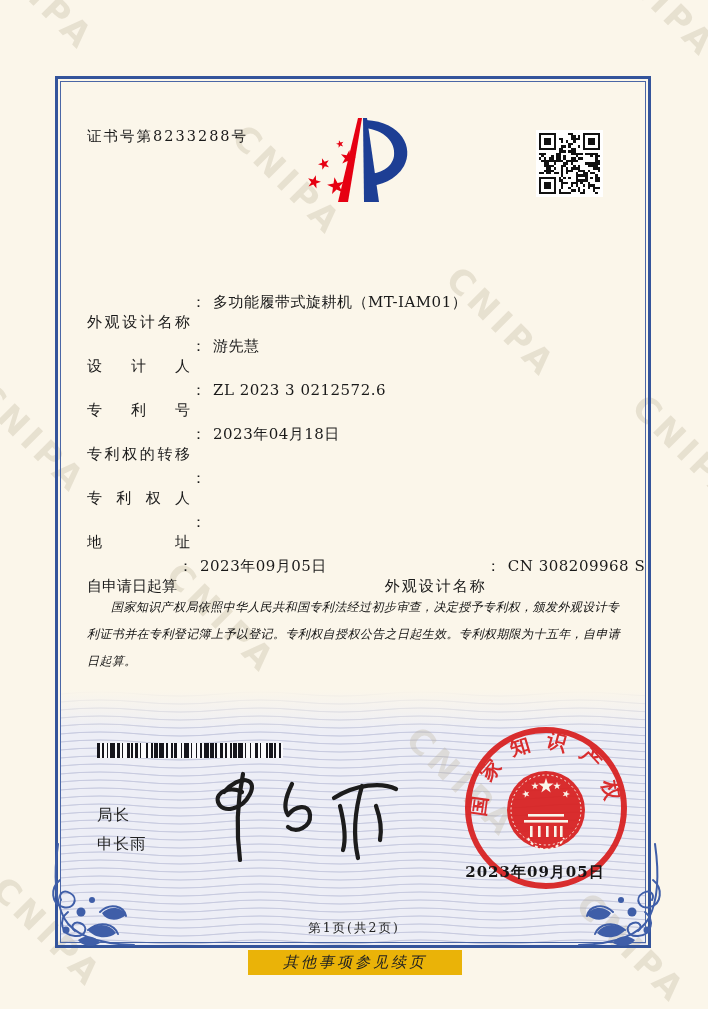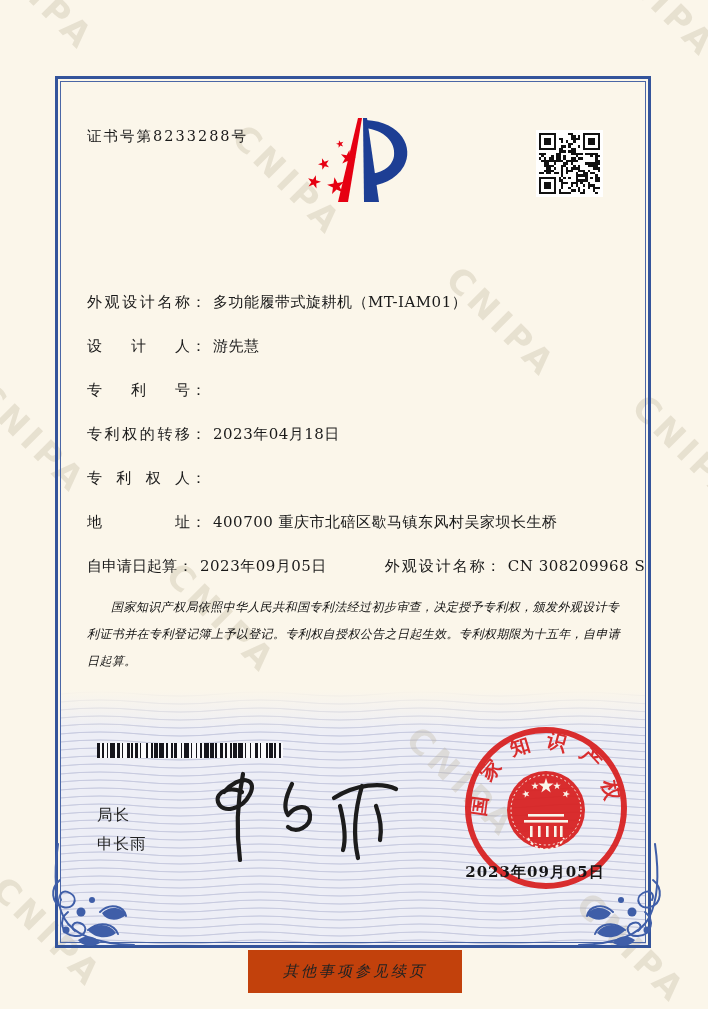--- a/index.html
+++ b/index.html
@@ -57,21 +57,21 @@
   .title {
     position:absolute; left:0; top:209px; width:100%;
     text-align:center; font-size:30px; font-weight:bold;
     letter-spacing:12px; text-indent:12px; color:#111;
   }
 
   .fields { position:absolute; left:87px; top:293px; width:545px; list-style:none; }
   .frow { height:44px; font-size:15px; display:flex; align-items:flex-start; white-space:nowrap; }
   .flabel {
     display:inline-block; width:103px;
-    text-align:justify; text-align-last:justify;
+    text-align:justify; text-align-last:justify;margin-top:20px;
   }
   .fcolon { display:inline-block; margin:0 7px 0 1px; }
   .fvalue { letter-spacing:0.5px; }
   .fpair2 { margin-left:58px; display:inline-flex; }
   .fpair2 .flabel { width:100px; }
 
   .body-text {
     position:absolute; left:87px; top:594px; width:537px;
     font-size:12px; font-style:italic; line-height:27px;
     letter-spacing:0.4px; color:#111;
@@ -95,22 +95,22 @@
   .seal-date {
     position:absolute; left:0; top:139px; width:170px; text-align:center;
     font-size:15px; font-weight:bold; color:#151515; letter-spacing:1px;
   }
 
   .page-no {
     position:absolute; left:0; top:920px; width:100%;
     text-align:center; font-size:12.5px; letter-spacing:2px; color:#222;
   }
   .cont-strip {
-    position:absolute; left:248px; top:950px; width:214px; height:43px;
-    background:#c2410c; z-index:6;
+    position:absolute; left:248px; top:950px; width:214px; height:25px;
+    background:#eab308; z-index:6;
     display:flex; align-items:center; justify-content:center;
   }
   .cont-strip span {
     font-size:15px; font-style:italic; letter-spacing:3px; color:#222;
   }
 </style>
 </head>
 <body>
 
 <div class="page">
@@ -436,34 +436,34 @@
           <span class="fvalue">多功能履带式旋耕机（MT-IAM01）</span>
       </li>
       <li class="frow">
         <span class="flabel">设计人</span>
           <span class="fcolon">：</span>
           <span class="fvalue">游先慧</span>
       </li>
       <li class="frow">
         <span class="flabel">专利号</span>
           <span class="fcolon">：</span>
+          <span class="fvalue">ZL 2023 3 0212572.6</span>
       </li>
       <li class="frow">
         <span class="flabel">专利权的转移</span>
           <span class="fcolon">：</span>
           <span class="fvalue">2023年04月18日</span>
       </li>
       <li class="frow">
         <span class="flabel">专利权人</span>
           <span class="fcolon">：</span>
       </li>
       <li class="frow">
         <span class="flabel">地址</span>
           <span class="fcolon">：</span>
-          <span class="fvalue">400700 重庆市北碚区歇马镇东风村吴家坝长生桥</span>
       </li>
       <li class="frow">
         <span class="flabel">自申请日起算</span>
           <span class="fcolon">：</span>
           <span class="fvalue">2023年09月05日</span>
         <span class="fpair2">
           <span class="flabel">外观设计名称</span>
             <span class="fcolon">：</span>
             <span class="fvalue">CN 308209968 S</span>
         </span>
@@ -602,19 +602,20 @@
               <rect x="104" y="102" width="2.6" height="11"></rect>
               <rect x="110" y="102" width="2.6" height="11"></rect>
             </g>
             <path d="M78,114 A20,20 0 0 0 114,114" fill="none" stroke="#FBF6EA" stroke-width="2" stroke-dasharray="3,2.4"></path>
           </g>
         </g>
       </svg>
       <div class="seal-date">2023年09月05日</div>
     </div>
 
+    <div class="page-no">第1页(共2页)</div>
 
     <div class="cont-strip">
       <span>其他事项参见续页</span>
     </div>
 
   </div>
 </div>
 
 </body></html>

